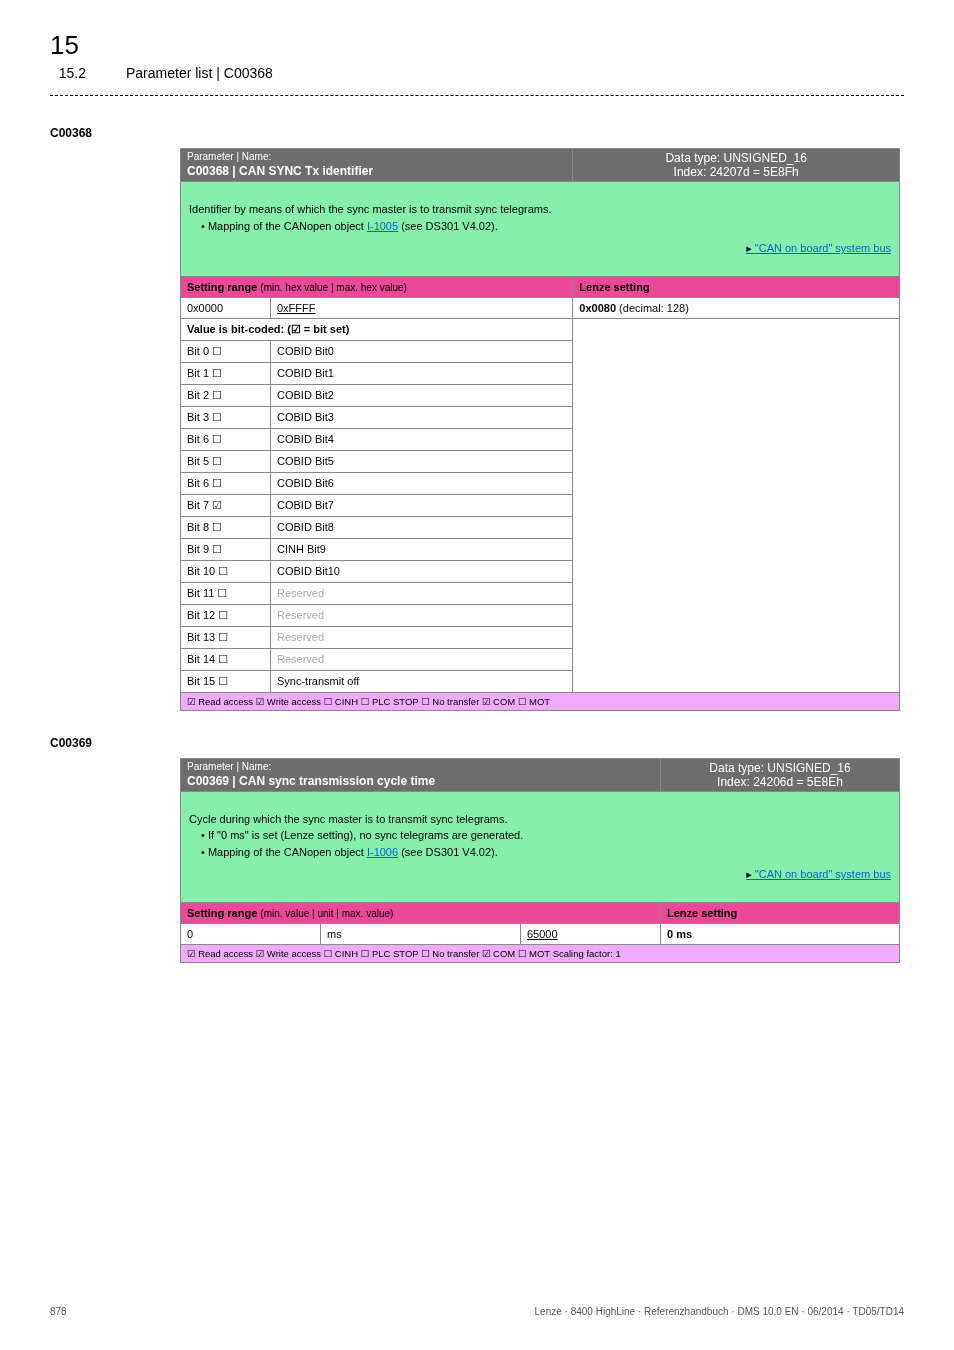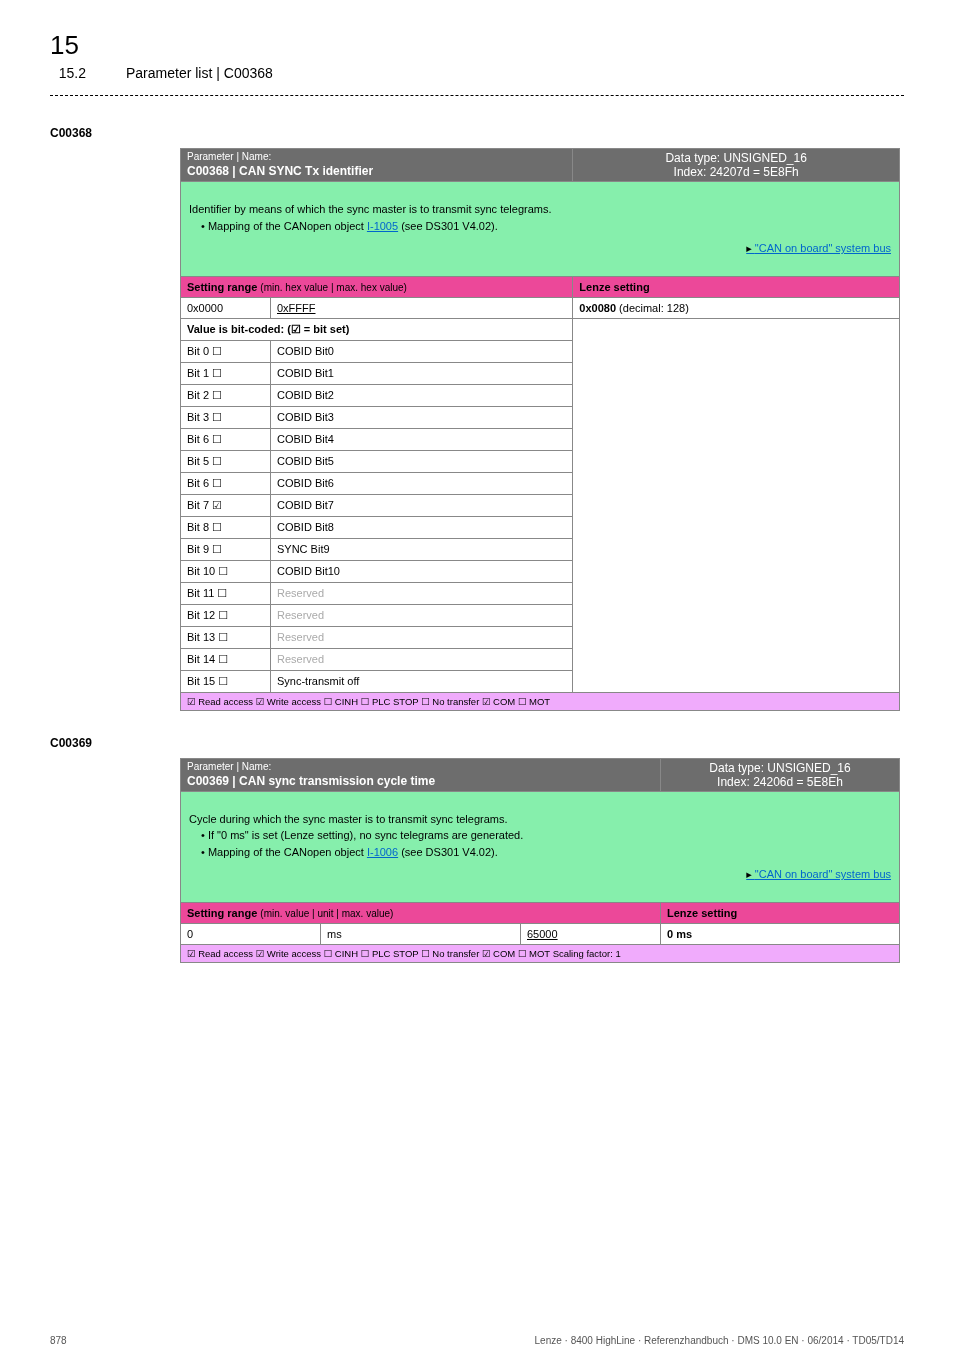--- a/index.html
+++ b/index.html
@@ -95,21 +95,21 @@
     white-space: nowrap;
   }
   .reserved { color: #aaa; }
   tr.access-row td {
     background: #f0abfc;
     font-size: 9.5px;
     padding: 3px 6px;
   }
   .footer {
     position: fixed;
-    bottom: 4px;
+    bottom: 33px;
     width: 854px;
     display: flex;
     justify-content: space-between;
     font-size: 10px;
     color: #555;
   }
   .right-align { text-align: right; text-decoration: underline; }
   .center-align { text-align: center; }
 </style>
 </head>
@@ -196,21 +196,21 @@
   <tr class="datarow">
           <td class="bitcol-left">Bit 7  ☑</td>
           <td colspan="2">COBID Bit7</td>
         </tr>
   <tr class="datarow">
           <td class="bitcol-left">Bit 8  ☐</td>
           <td colspan="2">COBID Bit8</td>
         </tr>
   <tr class="datarow">
           <td class="bitcol-left">Bit 9  ☐</td>
-          <td colspan="2">SYNC Bit9</td>
+          <td colspan="2">CINH Bit9</td>
         </tr>
   <tr class="datarow">
           <td class="bitcol-left">Bit 10  ☐</td>
           <td colspan="2">COBID Bit10</td>
         </tr>
   <tr class="datarow">
           <td class="bitcol-left">Bit 11  ☐</td>
           <td colspan="2" class="reserved">Reserved</td>
         </tr>
   <tr class="datarow">

